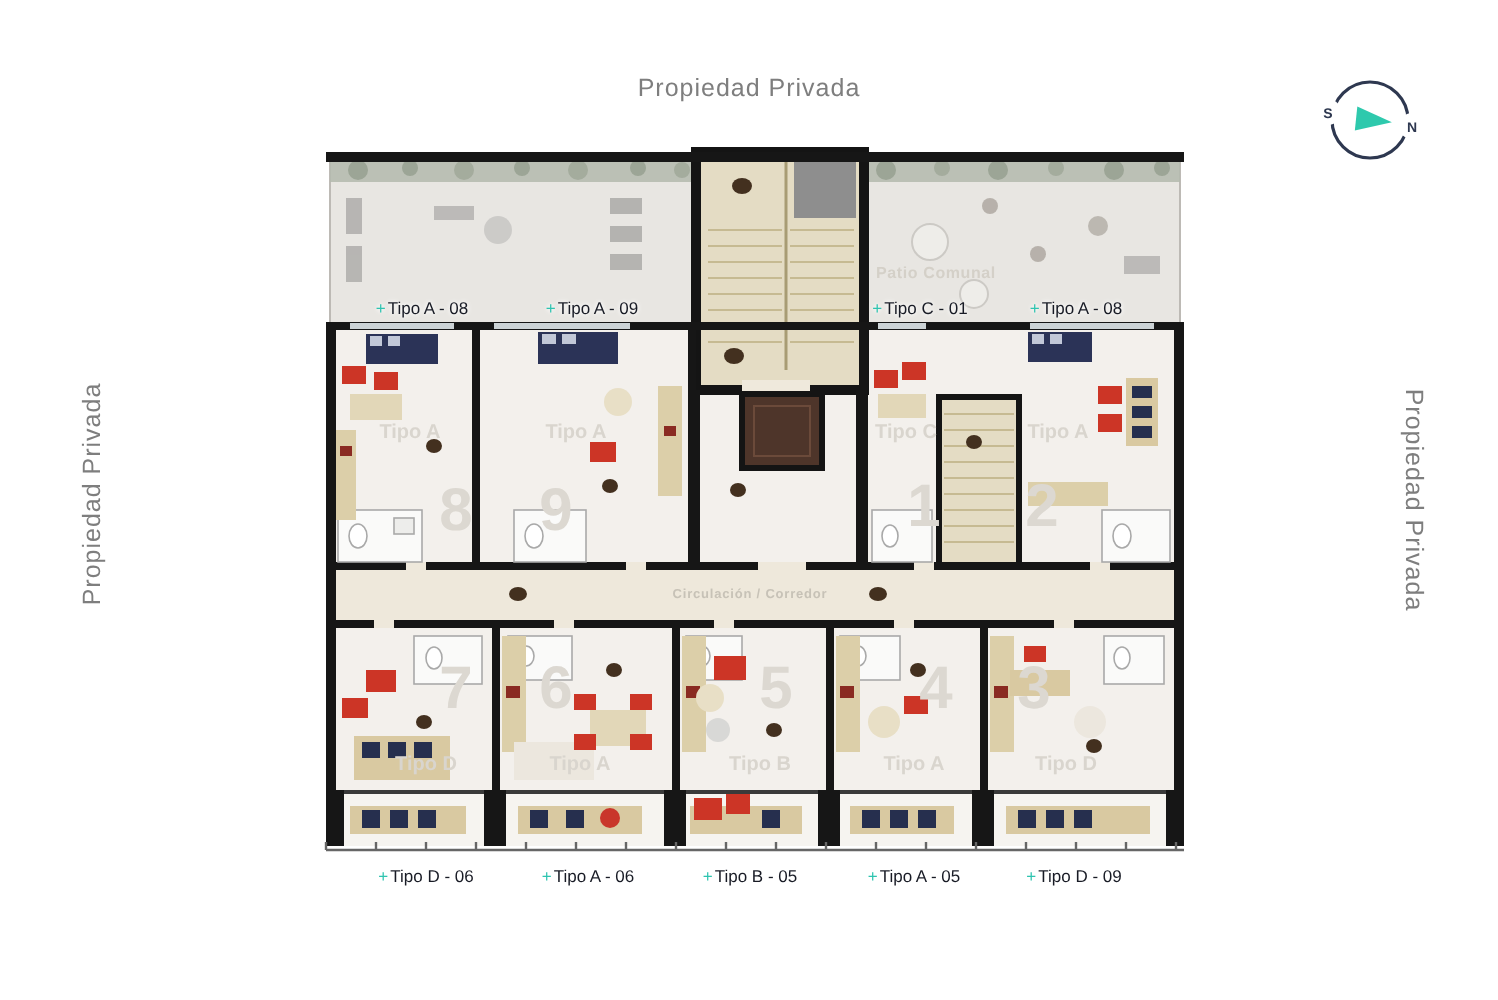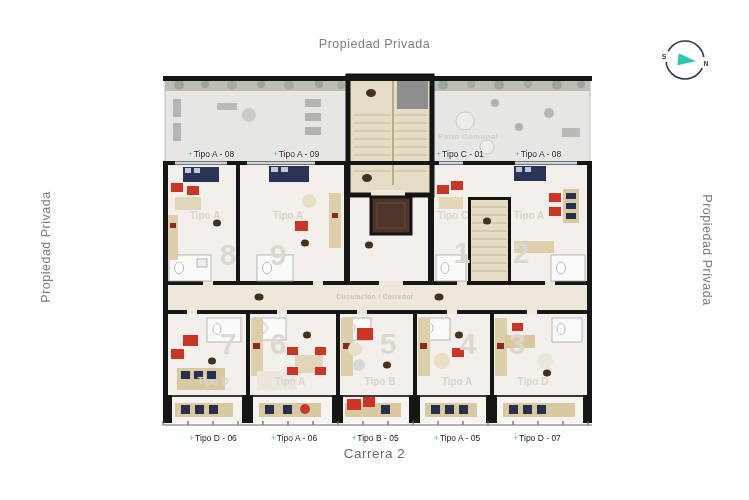--- a/index.html
+++ b/index.html
@@ -346,17 +346,16 @@
 
   <div class="tag" style="left:211px;top:149px"><span class="plus">+</span><span>Tipo A - 08</span></div>
   <div class="tag" style="left:296px;top:149px"><span class="plus">+</span><span>Tipo A - 09</span></div>
   <div class="tag" style="left:460px;top:149px"><span class="plus">+</span><span>Tipo C - 01</span></div>
   <div class="tag" style="left:538px;top:149px"><span class="plus">+</span><span>Tipo A - 08</span></div>
 
   <div class="tag" style="left:213px;top:433px"><span class="plus">+</span><span>Tipo D - 06</span></div>
   <div class="tag" style="left:294px;top:433px"><span class="plus">+</span><span>Tipo A - 06</span></div>
   <div class="tag" style="left:375px;top:433px"><span class="plus">+</span><span>Tipo B - 05</span></div>
   <div class="tag" style="left:457px;top:433px"><span class="plus">+</span><span>Tipo A - 05</span></div>
-  <div class="tag" style="left:537px;top:433px"><span class="plus">+</span><span>Tipo D - 07</span></div>
-
-  <div class="street">Carrera 2</div>
+  <div class="tag" style="left:537px;top:433px"><span class="plus">+</span><span>Tipo D - 09</span></div>
+
 
 </div>
 
 </body></html>

